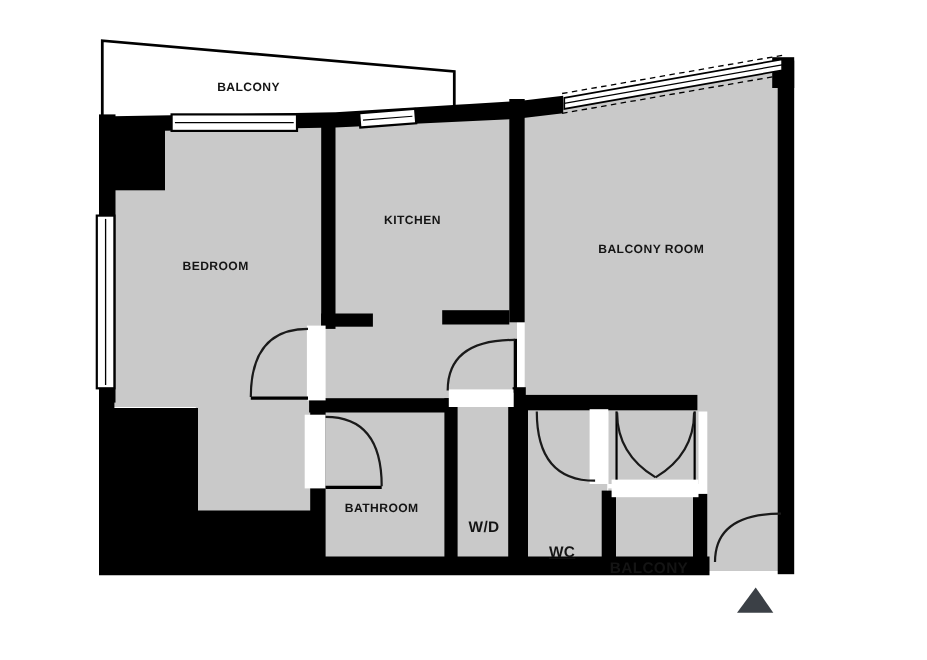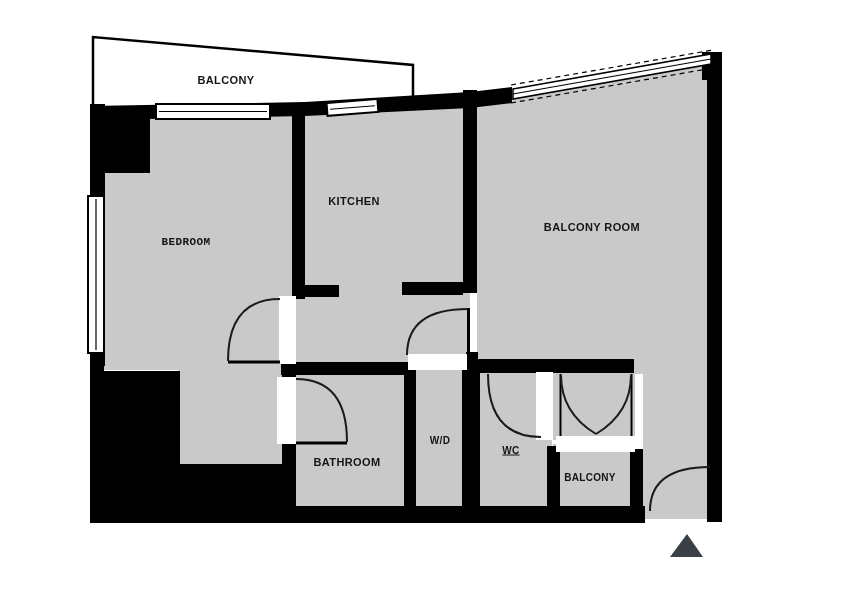--- a/index.html
+++ b/index.html
@@ -2,21 +2,21 @@
 <html><head>
 <meta charset="utf-8">
 <style>
   html,body{margin:0;padding:0;background:#fff;}
   .stage{position:relative;width:809px;height:600px;background:#fff;overflow:hidden;
          font-family:"Liberation Sans", sans-serif;}
   .stage svg{position:absolute;left:0;top:0;}
   .room-label{position:absolute;transform:translate(-50%,-50%);
               font-weight:700;font-size:11px;letter-spacing:.4px;color:#141414;
               white-space:nowrap;user-select:none;}
-  .room-label.small{font-size:10px;letter-spacing:.3px;}
+  .room-label.small{font-size:14px;letter-spacing:.3px;margin-top:39px;}
 </style>
 </head>
 <body>
 
 <div class="stage">
 
   <svg width="843" height="600" viewBox="0 0 843 600">
 
     <g stroke="none" fill="#c9c9c9">
       <rect x="103" y="115" width="200" height="255"></rect>
@@ -116,20 +116,20 @@
       <path d="M 488 374 Q 488 437 541 437"></path>
       <path d="M 561 375 Q 561 413 596 434"></path>
       <path d="M 631 375 Q 631 413 596 434"></path>
       <path d="M 650 511 Q 650 467 710 467"></path>
     </g>
 
     <polygon points="687,534 670,557 703,557" fill="#3b4046"></polygon>
   </svg>
 
   <div class="room-label" style="left:226px;top:80px;">BALCONY</div>
-  <div class="room-label" style="left:186px;top:242px;font-family:Liberation Mono, monospace;">BEDROOM</div>
-  <div class="room-label" style="left:354px;top:201px;">KITCHEN</div>
+  <div class="room-label" style="left:196px;top:242px;">BEDROOM</div>
+  <div class="room-label" style="left:375px;top:201px;">KITCHEN</div>
   <div class="room-label" style="left:592px;top:227px;">BALCONY ROOM</div>
   <div class="room-label" style="left:347px;top:462px;">BATHROOM</div>
   <div class="room-label small" style="left:440px;top:440px;">W/D</div>
-  <div class="room-label small" style="left:511px;top:450px;text-decoration:underline;">WC</div>
+  <div class="room-label small" style="left:511px;top:462px;text-decoration:underline;">WC</div>
   <div class="room-label small" style="left:590px;top:477px;">BALCONY</div>
 </div>
 
 </body></html>

